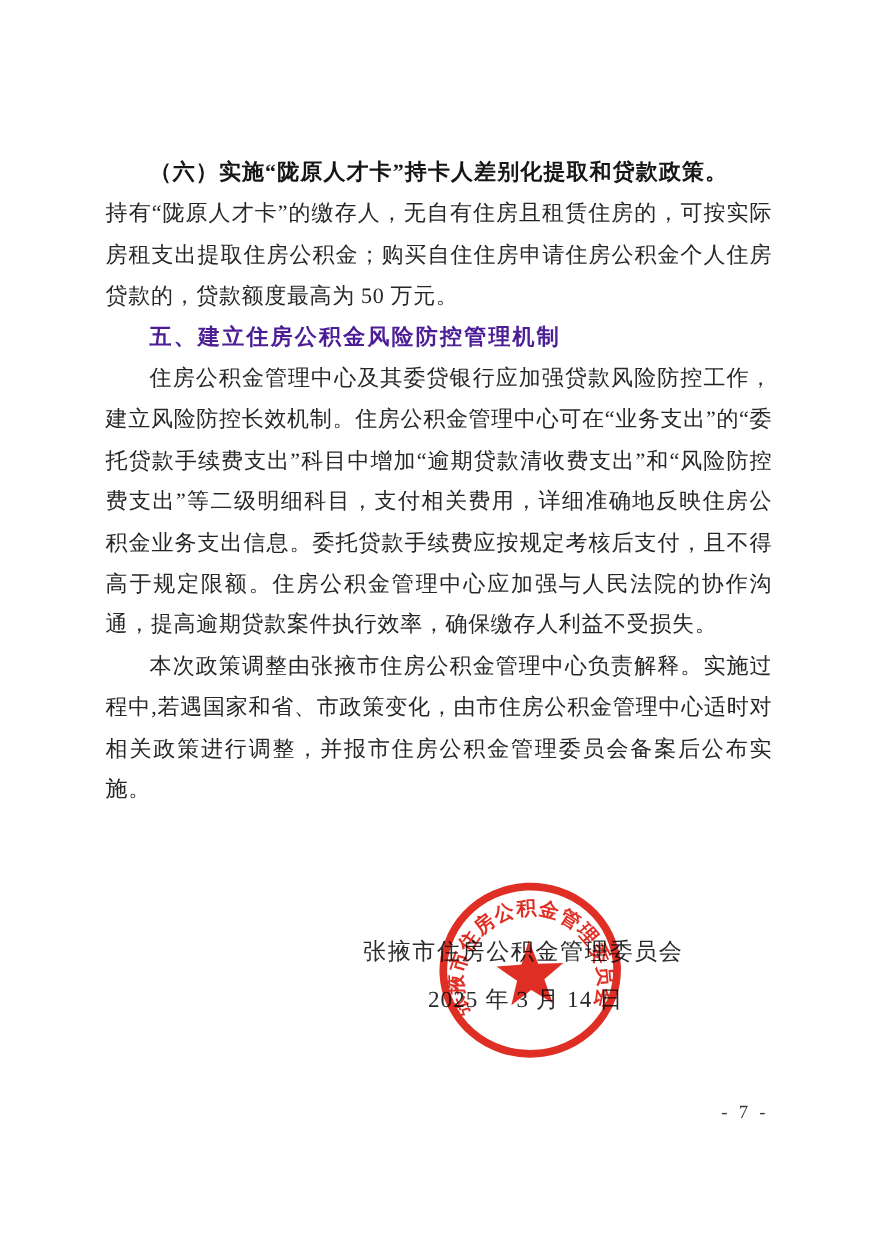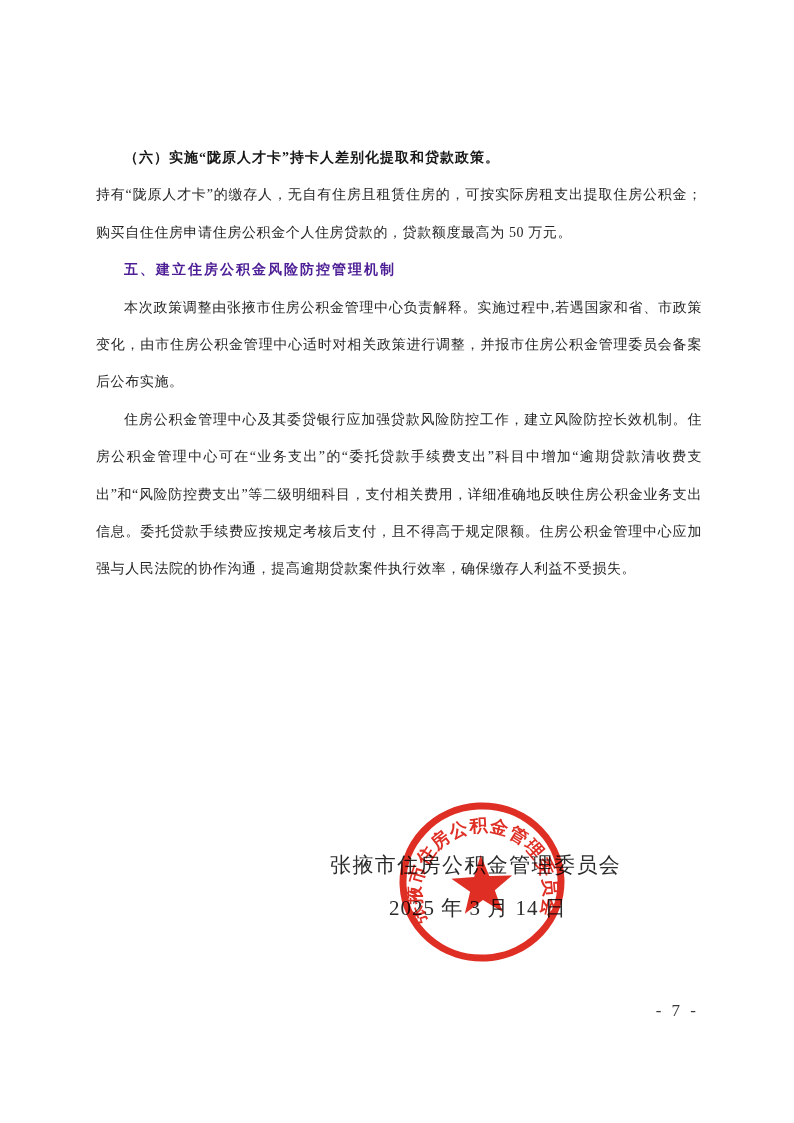--- a/index.html
+++ b/index.html
@@ -15,21 +15,21 @@
     position: absolute; inset: 0;
     background: #ffffff;
   }
   .content {
     position: absolute;
     left: 96px; top: 139px;
     width: 606px;
   }
   .content > * {
     margin: 0;
-    font-size: 14px;
+    font-size: 20px;
     line-height: 37.4px;
     letter-spacing: 0.6px;
     text-align: justify;
   }
   .heading-six {
     font-weight: bold;
     text-indent: 2em;
     color: #161616;
     letter-spacing: 1px;
   }
@@ -83,22 +83,22 @@
 </style>
 </head>
 <body>
 
 <div class="page">
 
   <div class="content">
     <p class="heading-six">（六）实施“陇原人才卡”持卡人差别化提取和贷款政策。</p>
     <p class="para-flush">持有“陇原人才卡”的缴存人，无自有住房且租赁住房的，可按实际房租支出提取住房公积金；购买自住住房申请住房公积金个人住房贷款的，贷款额度最高为 50 万元。</p>
     <p class="heading-five">五、建立住房公积金风险防控管理机制</p>
+    <p class="para-indent">住房公积金管理中心及其委贷银行应加强贷款风险防控工作，建立风险防控长效机制。住房公积金管理中心可在“业务支出”的“委托贷款手续费支出”科目中增加“逾期贷款清收费支出”和“风险防控费支出”等二级明细科目，支付相关费用，详细准确地反映住房公积金业务支出信息。委托贷款手续费应按规定考核后支付，且不得高于规定限额。住房公积金管理中心应加强与人民法院的协作沟通，提高逾期贷款案件执行效率，确保缴存人利益不受损失。</p>
     <p class="para-indent">本次政策调整由张掖市住房公积金管理中心负责解释。实施过程中,若遇国家和省、市政策变化，由市住房公积金管理中心适时对相关政策进行调整，并报市住房公积金管理委员会备案后公布实施。</p>
-    <p class="para-indent">住房公积金管理中心及其委贷银行应加强贷款风险防控工作，建立风险防控长效机制。住房公积金管理中心可在“业务支出”的“委托贷款手续费支出”科目中增加“逾期贷款清收费支出”和“风险防控费支出”等二级明细科目，支付相关费用，详细准确地反映住房公积金业务支出信息。委托贷款手续费应按规定考核后支付，且不得高于规定限额。住房公积金管理中心应加强与人民法院的协作沟通，提高逾期贷款案件执行效率，确保缴存人利益不受损失。</p>
   </div>
 
   <div class="signature-org">张掖市住房公积金管理委员会</div>
 
   <div class="signature-date">2025 年 3 月 14 日</div>
 
   <svg class="seal" viewBox="0 0 166 160" xmlns="http://www.w3.org/2000/svg">
     <ellipse cx="83" cy="80" rx="79" ry="76" fill="none" stroke-width="7" stroke="#dd1f14"></ellipse>
     <polygon points="83,53 90.6,74.5 113.4,75.1 95.4,89 101.8,110.9 83,98 64.2,110.9 70.6,89 52.6,75.1 75.4,74.5" fill="#dd1f14"></polygon>
     <path id="sealArc" d="M 28,120 A 62,62 0 1 1 138,120" fill="none"></path>

